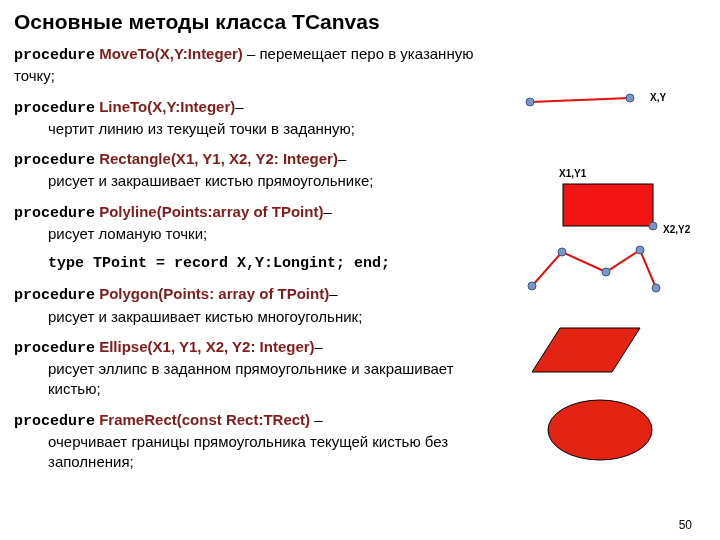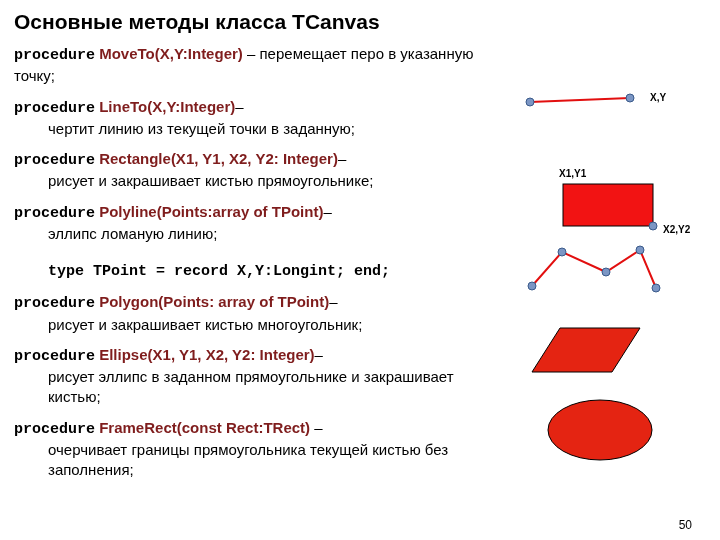--- a/index.html
+++ b/index.html
@@ -16,21 +16,21 @@
   h1 {
     font-size: 21px;
     font-weight: bold;
     margin: 0 0 10px 0;
   }
   .content { width: 490px; }
   .item { margin-bottom: 10px; font-size: 15px; line-height: 1.35; }
   .item .desc { padding-left: 34px; display: block; }
   .kw { font-family: "Courier New", monospace; font-weight: bold; font-size: 15px; }
   .sig { font-family: Liberation Sans, sans-serif; font-weight: bold; color: #7f1d1d; font-size: 15px; }
-  .type-line { font-family: "Courier New", monospace; font-weight: bold; font-size: 15px; padding-left: 34px; margin-top: 18px; }
+  .type-line { font-family: "Courier New", monospace; font-weight: bold; font-size: 15px; padding-left: 34px; margin-top: 10px; }
   .pgnum { position: absolute; right: 28px; bottom: 8px; font-size: 12px; }
   .illus { position: absolute; }
   .lbl { font-size: 10px; font-weight: bold; position: absolute; }
   .dot { fill: #7b96c4; stroke: #3a5a8a; stroke-width: 1; }
 </style>
 </head>
 <body>
 
 <h1>Основные методы класса ТСanvas</h1>
 
@@ -42,21 +42,21 @@
   <div class="item">
     <span class="kw">procedure</span>
     <span class="sig">LineTo(X,Y:Integer)</span><span>– </span><span class="desc">чертит линию из текущей точки в заданную;</span>
   </div>
   <div class="item">
     <span class="kw">procedure</span>
     <span class="sig">Rectangle(X1, Y1, X2, Y2: Integer)</span><span>– </span><span class="desc">рисует и закрашивает кистью прямоугольнике;</span>
   </div>
   <div class="item">
     <span class="kw">procedure</span>
-    <span class="sig">Polyline(Points:array of TPoint)</span><span>– </span><span class="desc">эллипс ломаную линию;</span>
+    <span class="sig">Polyline(Points:array of TPoint)</span><span>– </span><span class="desc">рисует ломаную точки;</span>
     <div class="type-line">type TPoint = record  X,Y:Longint; end;</div>
   </div>
   <div class="item">
     <span class="kw">procedure</span>
     <span class="sig">Polygon(Points: array of TPoint)</span><span>– </span><span class="desc">рисует и закрашивает кистью многоугольник;</span>
   </div>
   <div class="item">
     <span class="kw">procedure</span>
     <span class="sig">Ellipse(X1, Y1, X2, Y2: Integer)</span><span>– </span><span class="desc">рисует эллипс в заданном прямоугольнике и закрашивает кистью;</span>
   </div>

